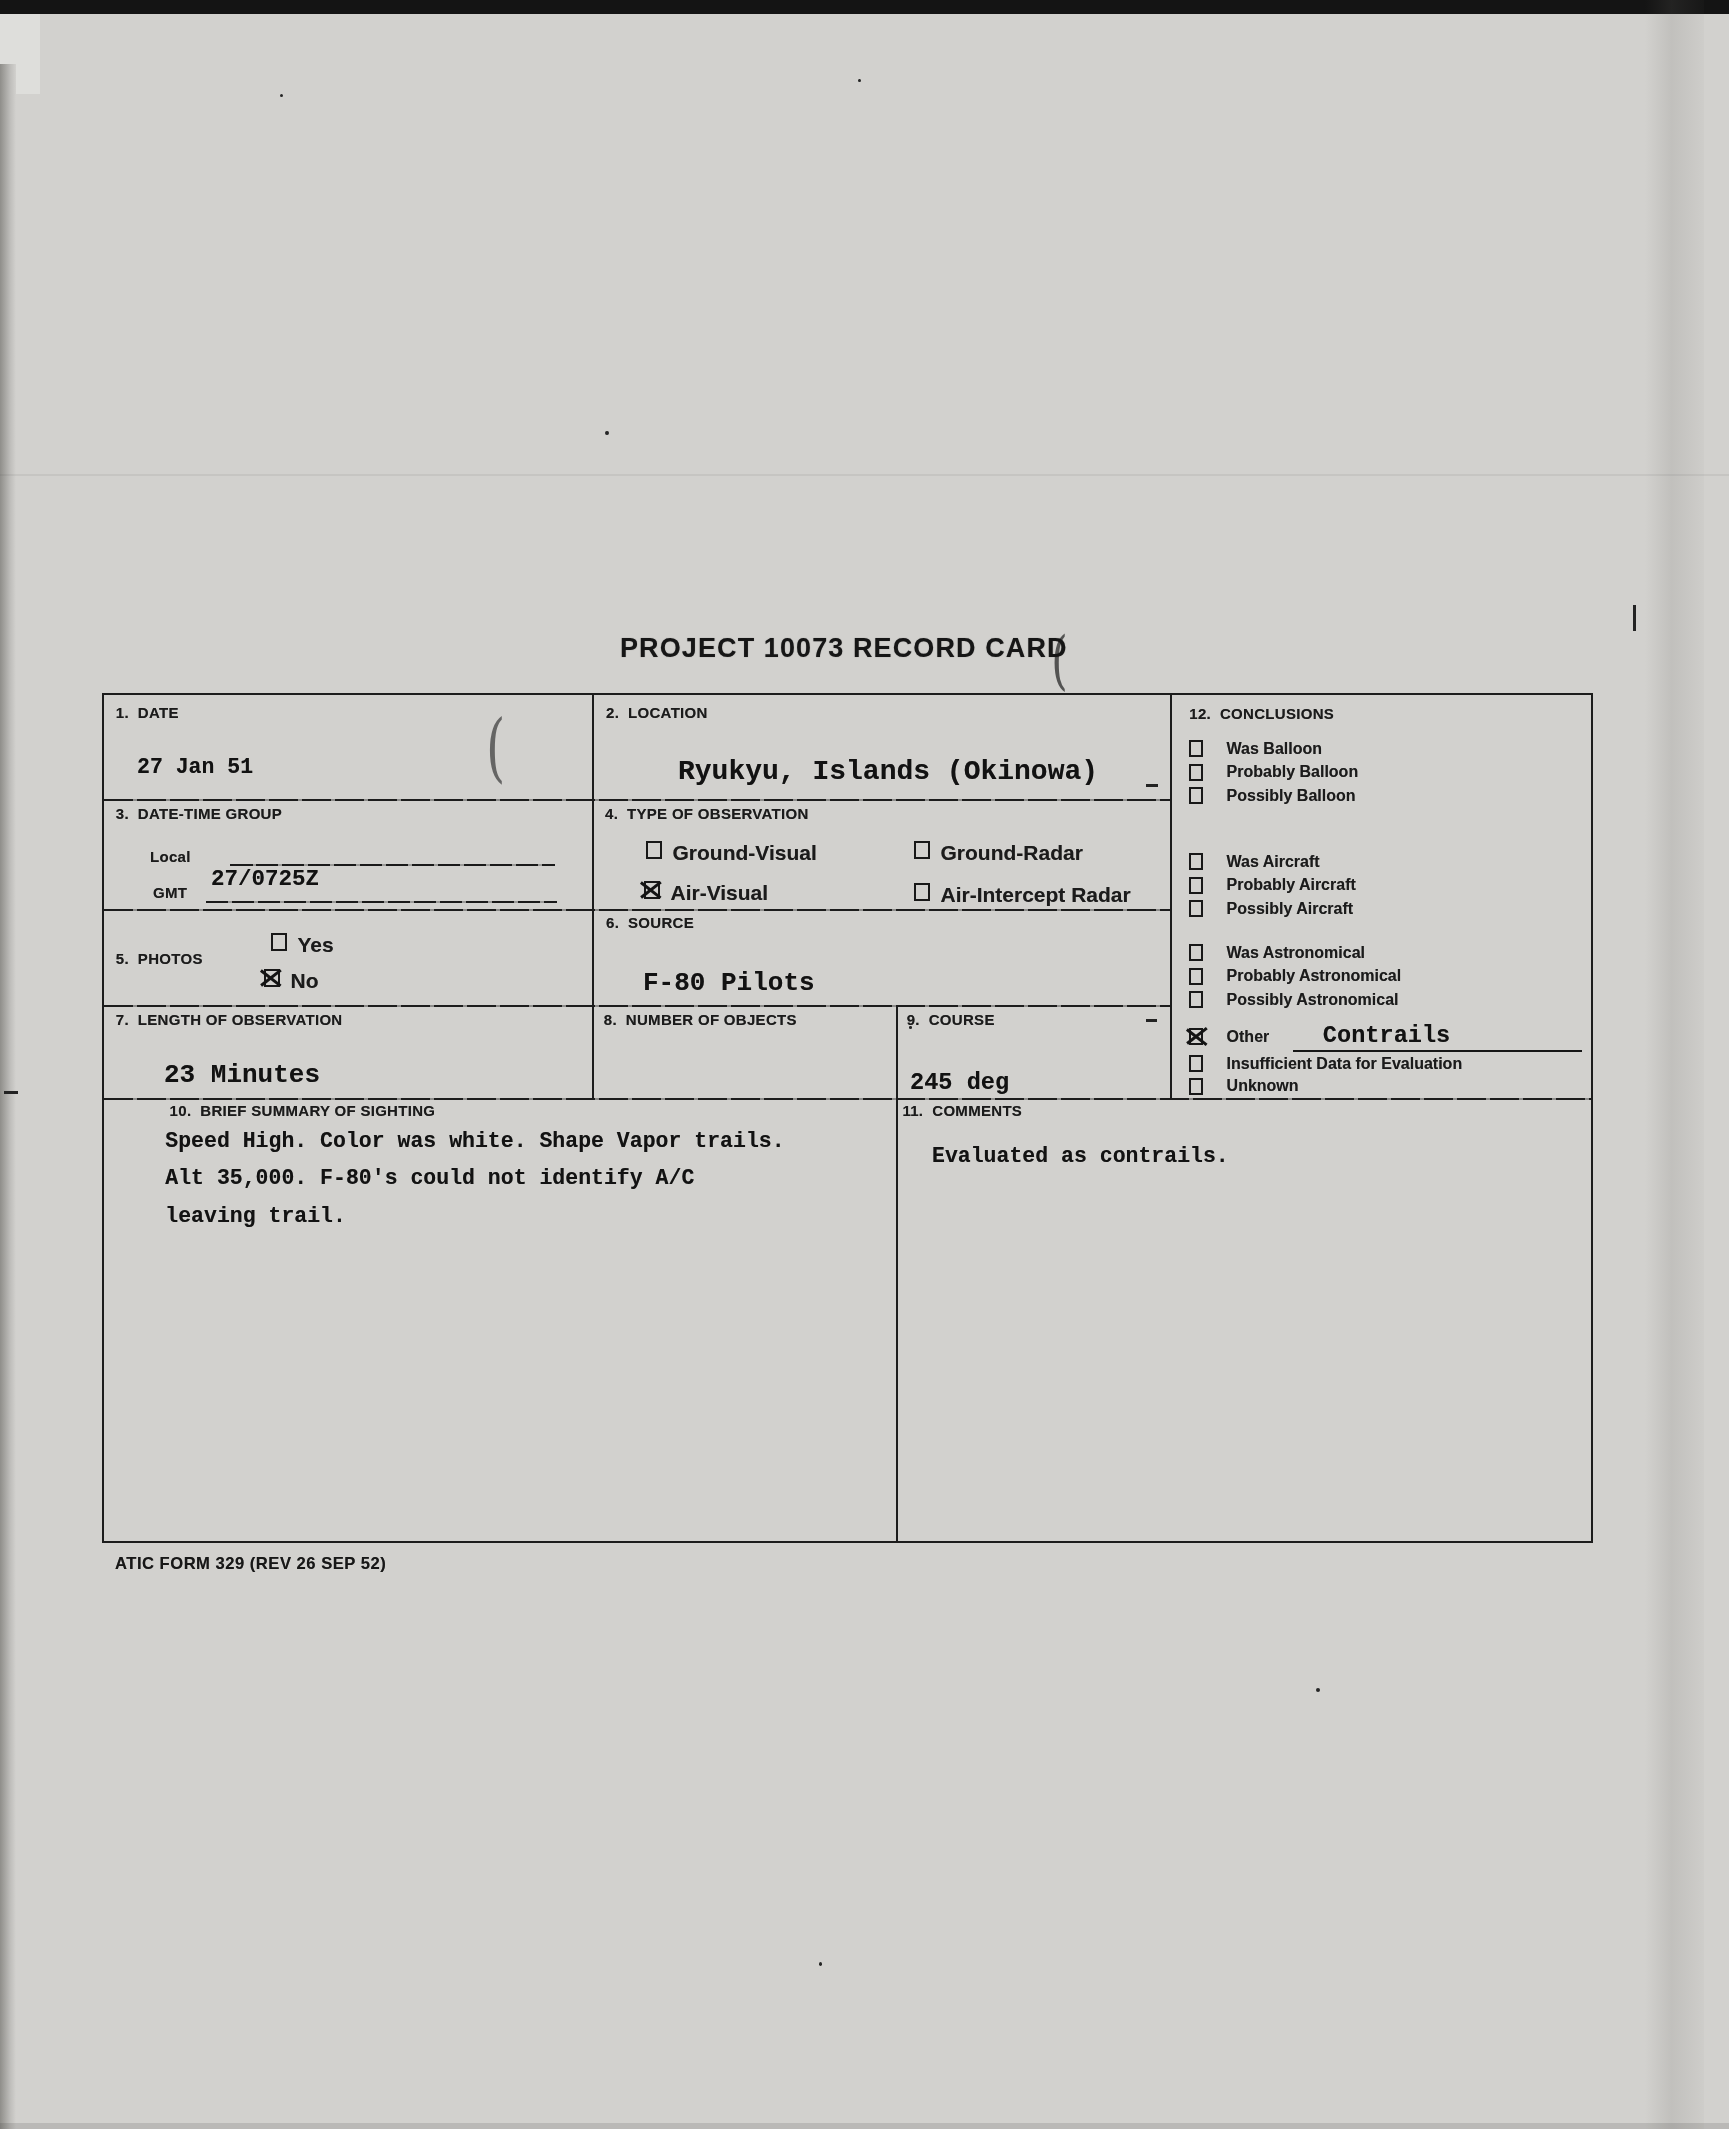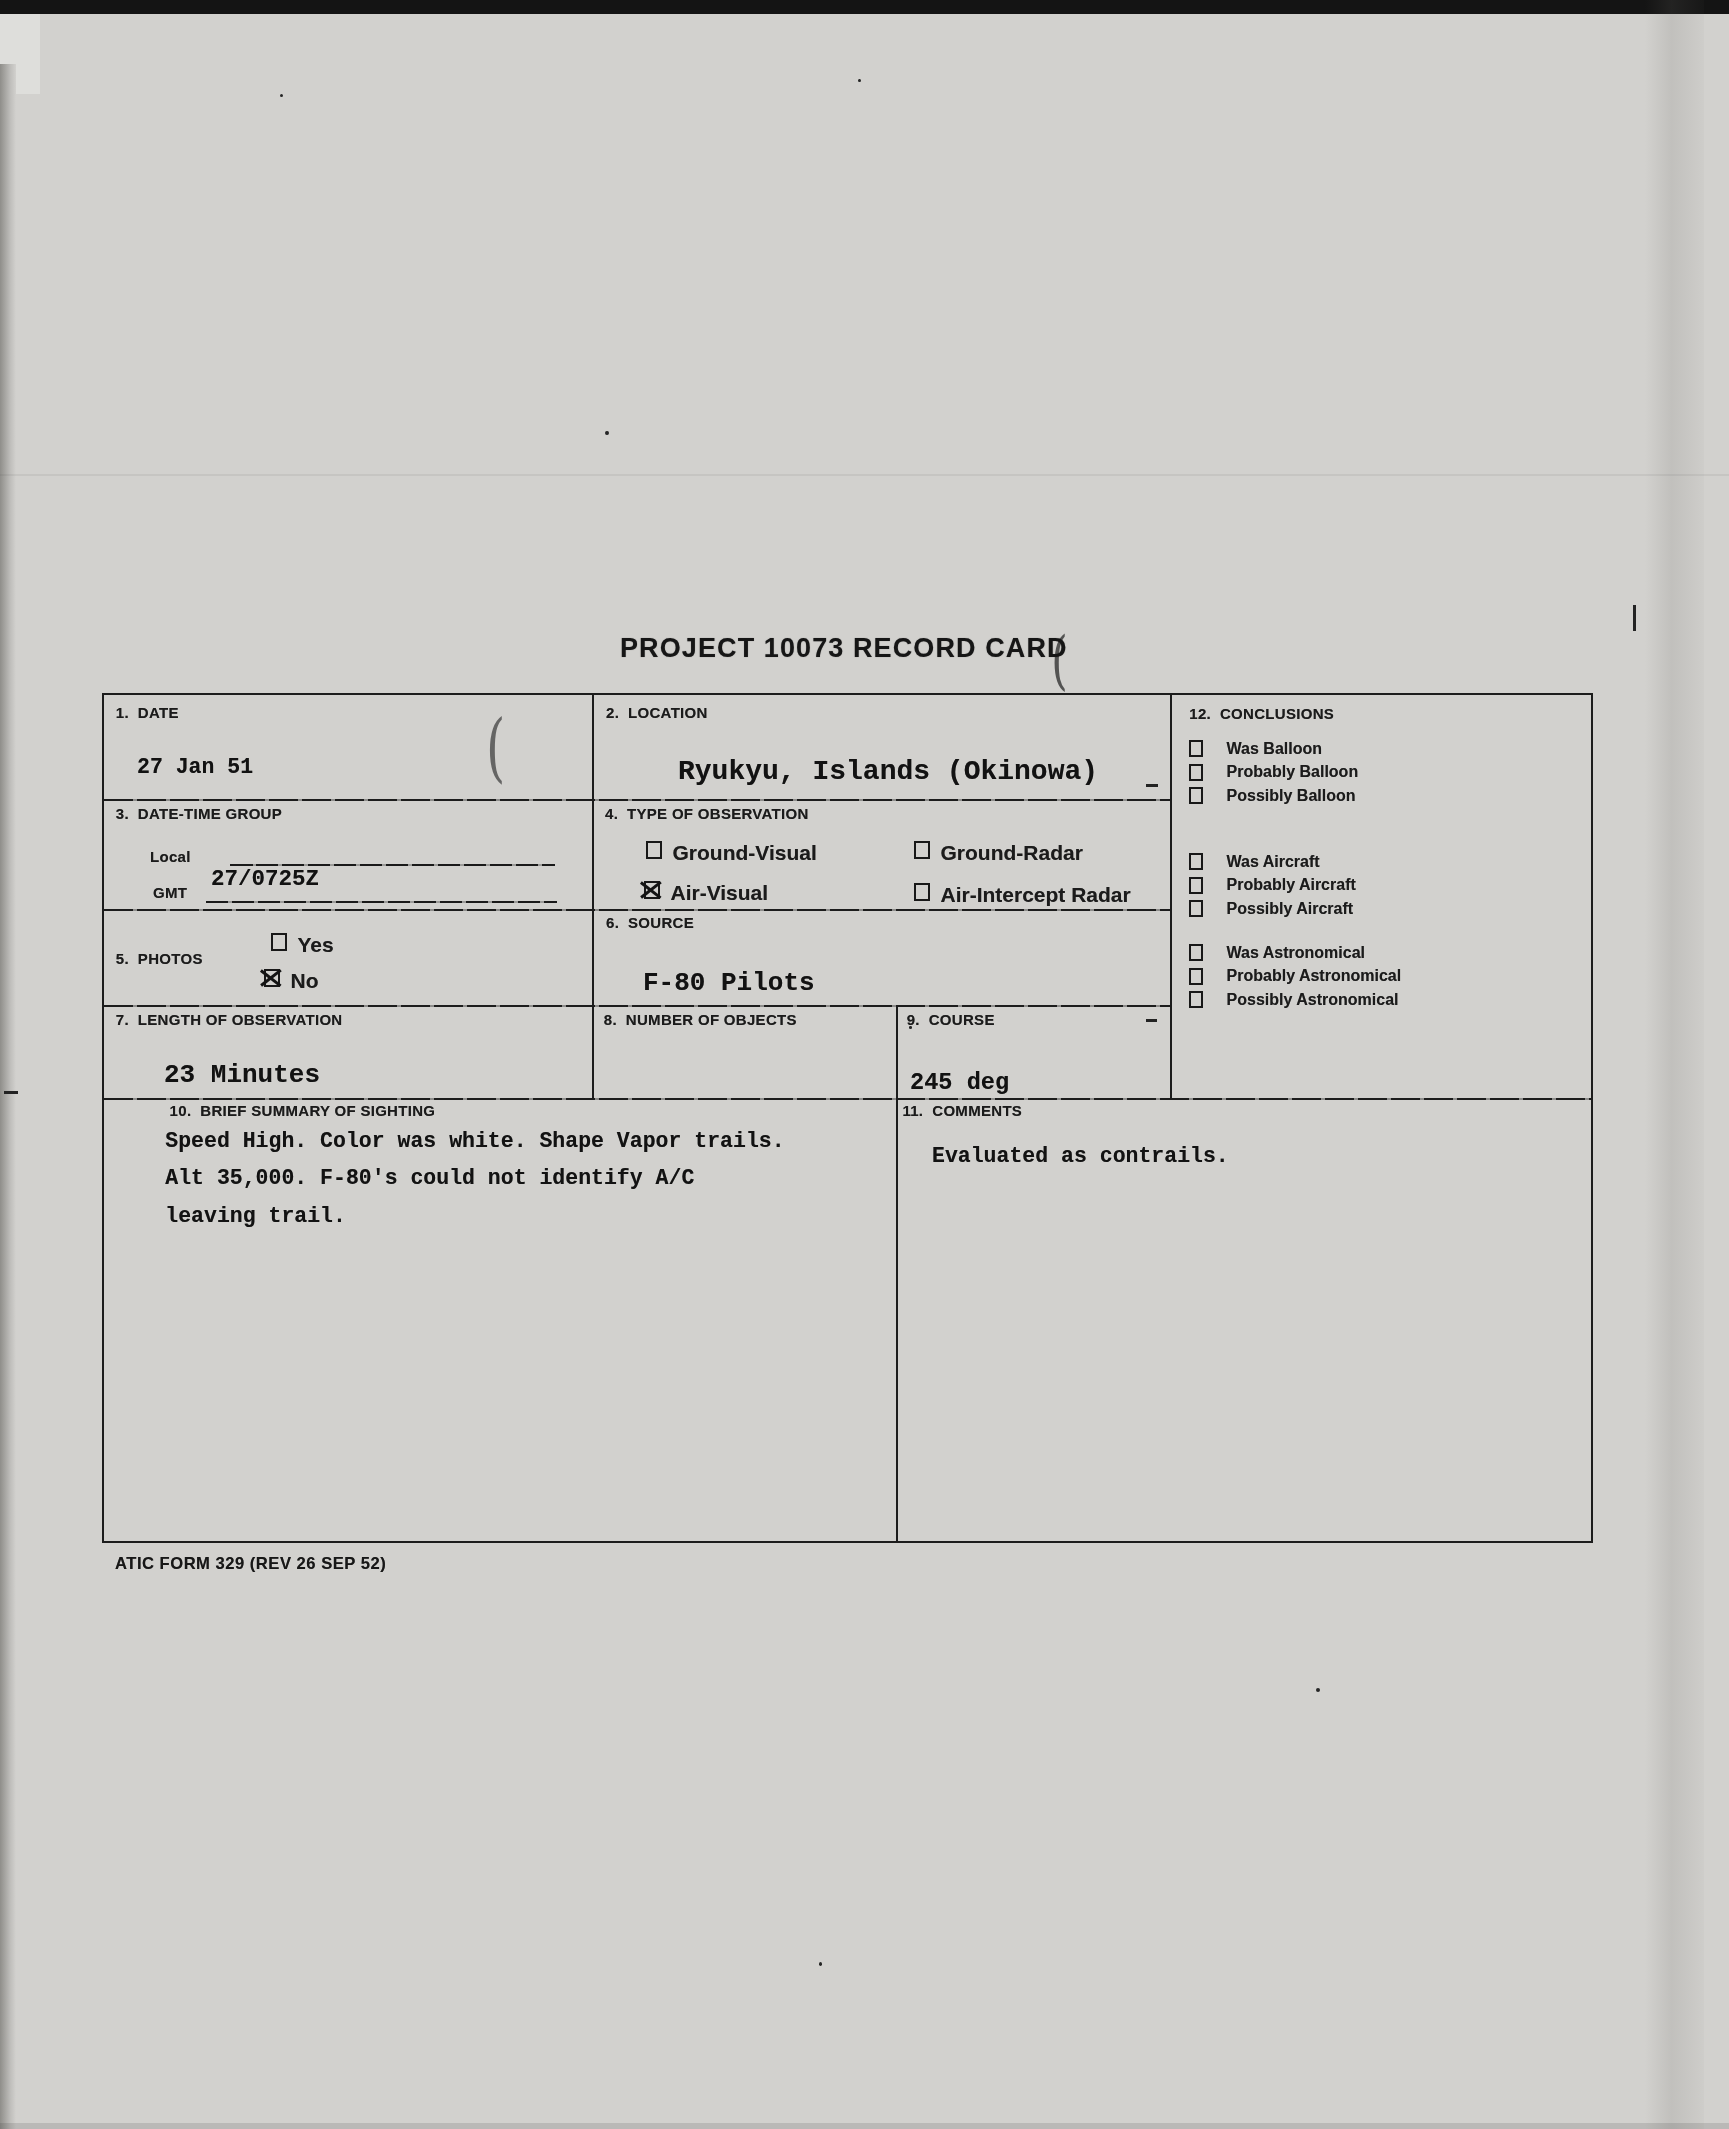--- a/index.html
+++ b/index.html
@@ -216,16 +216,33 @@
         <div class="c-row">
           <span class="cb" data-checked="false"></span>
           <span>Probably Astronomical</span>
         </div>
         <div class="c-row">
           <span class="cb" data-checked="false"></span>
           <span>Possibly Astronomical</span>
         </div>
       </div>
 
+      <div class="c-group" style="top:326px;">
+        <div class="c-row row-other">
+          <span class="cb" data-checked="true"></span>
+          <span>Other</span>
+          <span class="other-line">
+            <span class="type">Contrails</span>
+          </span>
+        </div>
+        <div class="c-row">
+          <span class="cb" data-checked="false"></span>
+          <span>Insufficient Data for Evaluation</span>
+        </div>
+        <div class="c-row" style="height:21.5px;">
+          <span class="cb" data-checked="false"></span>
+          <span>Unknown</span>
+        </div>
+      </div>
     </div>
   </div>
 </div>
 
 
 </body></html>

